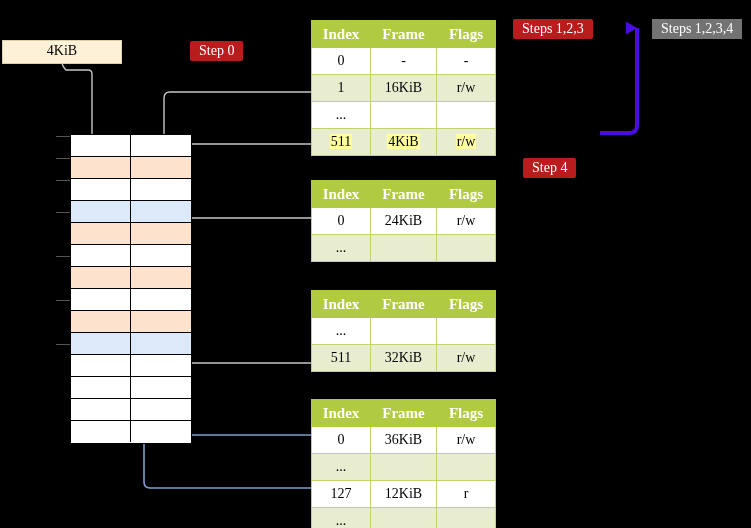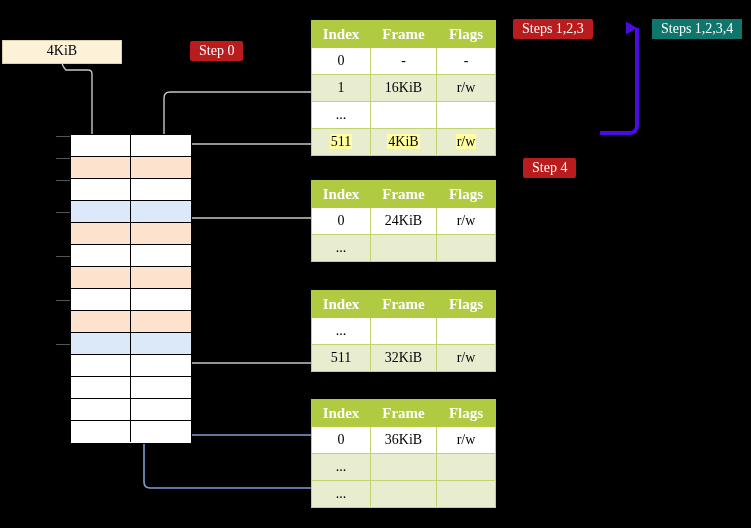--- a/index.html
+++ b/index.html
@@ -23,21 +23,21 @@
   .pt th.c-flags{width:48px;}
   .pt tr.odd td{background:#fff;}
   .pt tr.even td{background:#e8edd0;}
   .pt td .hl{background:#ffffa0;padding:0 1px;}
   .pt td.empty{color:#000;}
 
   
   .badge{position:absolute;font-family:"Liberation Serif",serif;font-size:14px;
          color:#fff;padding:2px 9px;line-height:16px;white-space:nowrap;}
   .badge.crimson{background:#b91c1c;border-radius:2px;}
-  .badge.violet{background:#0f766e;}
+  .badge.violet{background:#737373;}
 
   
   .kbox{position:absolute;background:#fdf2d8;border:1px solid #dcd0a8;
         color:#000;font-size:14px;text-align:center;line-height:20px;}
 
   
   .grid{position:absolute;border:1px solid #000;background:#fff;}
   .grid .row{border-bottom:1px solid #000;box-sizing:border-box;}
   .grid .row:last-child{border-bottom:none;}
   .grid .row.white{background:#ffffff;}
@@ -225,20 +225,25 @@
           <tr class="odd">
             <td class="c-index">0</td>
             <td class="c-frame">36KiB</td>
             <td class="c-flags">r/w</td>
           </tr>
           <tr class="even">
             <td class="c-index">...</td>
             <td class="c-frame empty"></td>
             <td class="c-flags empty"></td>
           </tr>
+          <tr class="odd">
+            <td class="c-index">127</td>
+            <td class="c-frame">12KiB</td>
+            <td class="c-flags">r</td>
+          </tr>
           <tr class="even">
             <td class="c-index">...</td>
             <td class="c-frame empty"></td>
             <td class="c-flags empty"></td>
           </tr>
         </tbody>
       </table>
     </div>
 
 <div style="position: absolute; left: 130px; top: 134px; width: 1px; height: 308px; background: rgb(0, 0, 0);"></div>

